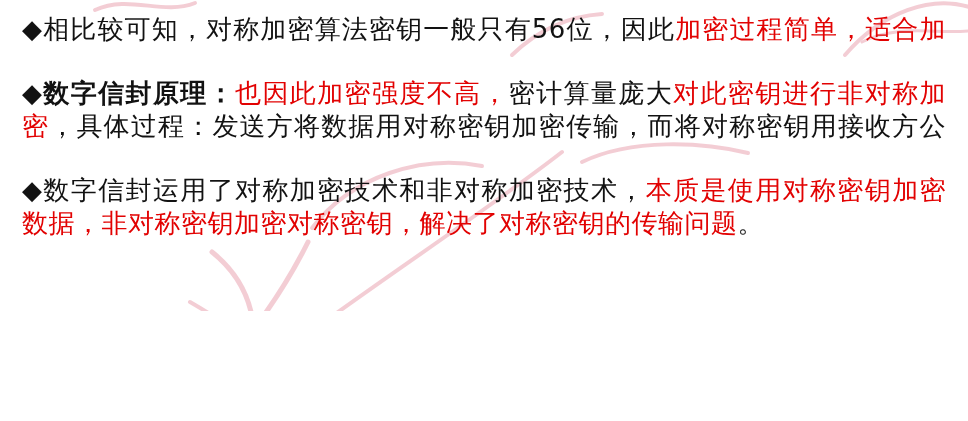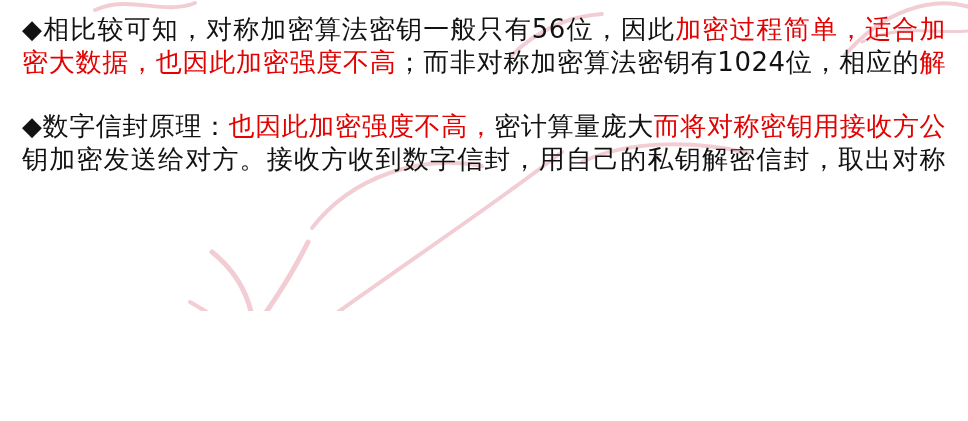--- a/index.html
+++ b/index.html
@@ -31,21 +31,21 @@
     line-height: 33px;
     text-align: justify;
     text-align-last: justify;
     color: var(--ink, #121212);
     letter-spacing: 0.5px;
     white-space: nowrap;
   }
   .line-last { text-align-last: left; }
   .run-black { color: var(--ink, #121212); }
   .run-red   { color: var(--red, #e20202); }
-  .run-bold  { color: var(--ink, #121212); font-weight: normal; }
+  .run-bold  { color: var(--ink, #121212); font-weight: bold; }
   .wm-stroke {
     fill: none;
     stroke: var(--wm, #e591a2);
     stroke-linecap: round;
   }
 </style>
 </head>
 <body>
 
 <div class="page" style="background: rgb(255, 255, 255);">
@@ -66,21 +66,24 @@
       <path class="wm-stroke" stroke-width="4" d="M62,396 C92,384 122,400 152,419"></path>
       <path class="wm-stroke" stroke-width="4" d="M96,421 C116,400 142,391 172,388"></path>
       <path class="wm-stroke" stroke-width="3" d="M40,416 C80,404 122,414 162,421"></path>
       <path class="wm-stroke" stroke-width="4" d="M352,421 C392,396 428,388 462,392"></path>
     </g>
   </svg>
 
   <div class="content">
       <div class="paragraph">
         <div class="line"><span class="run run-black">◆相比较可知，对称加密算法密钥一般只有56位，因此</span><span class="run run-red">加密过程简单，适合加</span></div>
-        <div class="line"><span class="run run-red">密大数据，也因此加密强度不高</span><span class="run run-black">；而非对称加密算法密钥有1024位，相应的</span><span class="run run-red">解</span></div>
       </div>
       <div class="paragraph">
-        <div class="line"><span class="run run-bold">◆数字信封原理：</span><span class="run run-red">也因此加密强度不高，</span><span class="run run-black">密计算量庞大</span><span class="run run-red">而将对称密钥用接收方公</span></div>
-        <div class="line"><span class="run run-black">钥加密发送给对方。接收方收到数字信封，用自己的私钥解密信封，取出对称</span></div>
+        <div class="line"><span class="run run-bold">◆数字信封原理：</span><span class="run run-red">也因此加密强度不高，</span><span class="run run-black">密计算量庞大</span><span class="run run-red">对此密钥进行非对称加</span></div>
+        <div class="line"><span class="run run-red">密</span><span class="run run-black">，具体过程：发送方将数据用对称密钥加密传输，而将对称密钥用接收方公</span></div>
+      </div>
+      <div class="paragraph">
+        <div class="line"><span class="run run-black">◆数字信封运用了对称加密技术和非对称加密技术，</span><span class="run run-red">本质是使用对称密钥加密</span></div>
+        <div class="line line-last"><span class="run run-red">数据，非对称密钥加密对称密钥，解决了对称密钥的传输问题</span><span class="run run-black">。</span></div>
       </div>
     </div>
 
 </div>
 
 </body></html>

